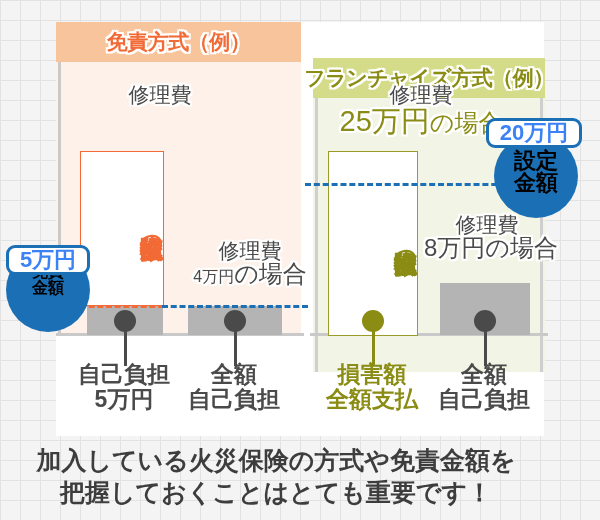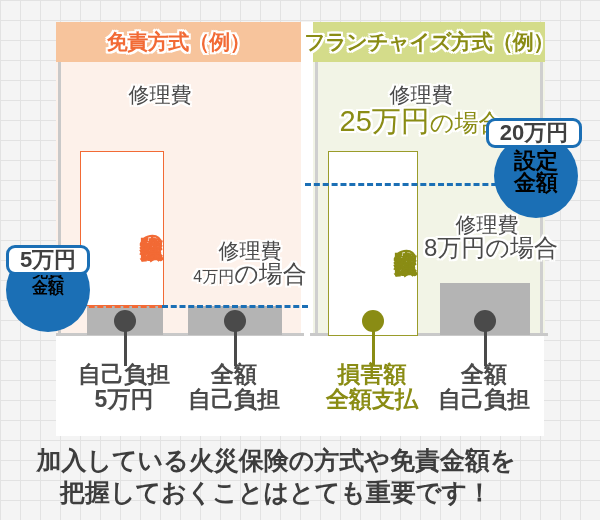--- a/index.html
+++ b/index.html
@@ -18,21 +18,21 @@
       linear-gradient(to bottom, #e2e2e2 1px, transparent 1px);
     background-size:20px 20px;
   }
   #card{
     position:absolute;left:56px;top:22px;width:488px;height:414px;
     background:#ffffff;
   }
   
   .panel{position:absolute;top:22px;}
   #panel-debt{left:56px;width:245px;height:334px;}
-  #panel-franchise{left:313px;width:232px;height:314px;}
+  #panel-franchise{left:313px;width:232px;height:314px;margin-top:36px;}
 
   .panel-header{
     position:absolute;left:0;top:0;width:100%;height:40px;
     display:flex;align-items:center;justify-content:center;
     box-sizing:border-box;
   }
   #panel-debt .panel-header{background:#f7c49c;}
   #panel-franchise .panel-header{background:#d4dc8a;}
 
   .panel-header .htxt{
@@ -117,21 +117,21 @@
   #dash-fr{left:305px;top:183px;width:210px;}
 
   
   .badge{position:absolute;}
   .badge-circle{
     position:absolute;border-radius:50%;background:#1b6fb5;
   }
   .badge-top{
     position:absolute;background:#ffffff;border:3px solid #1b6fb5;
     border-radius:9px;display:flex;align-items:center;justify-content:center;
-    color:#404040;font-weight:bold;white-space:nowrap;
+    color:#3b82f6;font-weight:bold;white-space:nowrap;
   }
   .badge-lines{
     position:absolute;width:100%;text-align:center;color:#000000;
     font-weight:bold;line-height:1.0;
   }
 
   #badge-deductible .badge-circle{left:6px;top:248px;width:84px;height:84px;}
   #badge-deductible .badge-top{left:6px;top:245px;width:84px;height:30px;font-size:22px;box-sizing:border-box;}
   #badge-deductible .badge-lines{left:6px;top:264px;width:84px;font-size:16px;}
 

